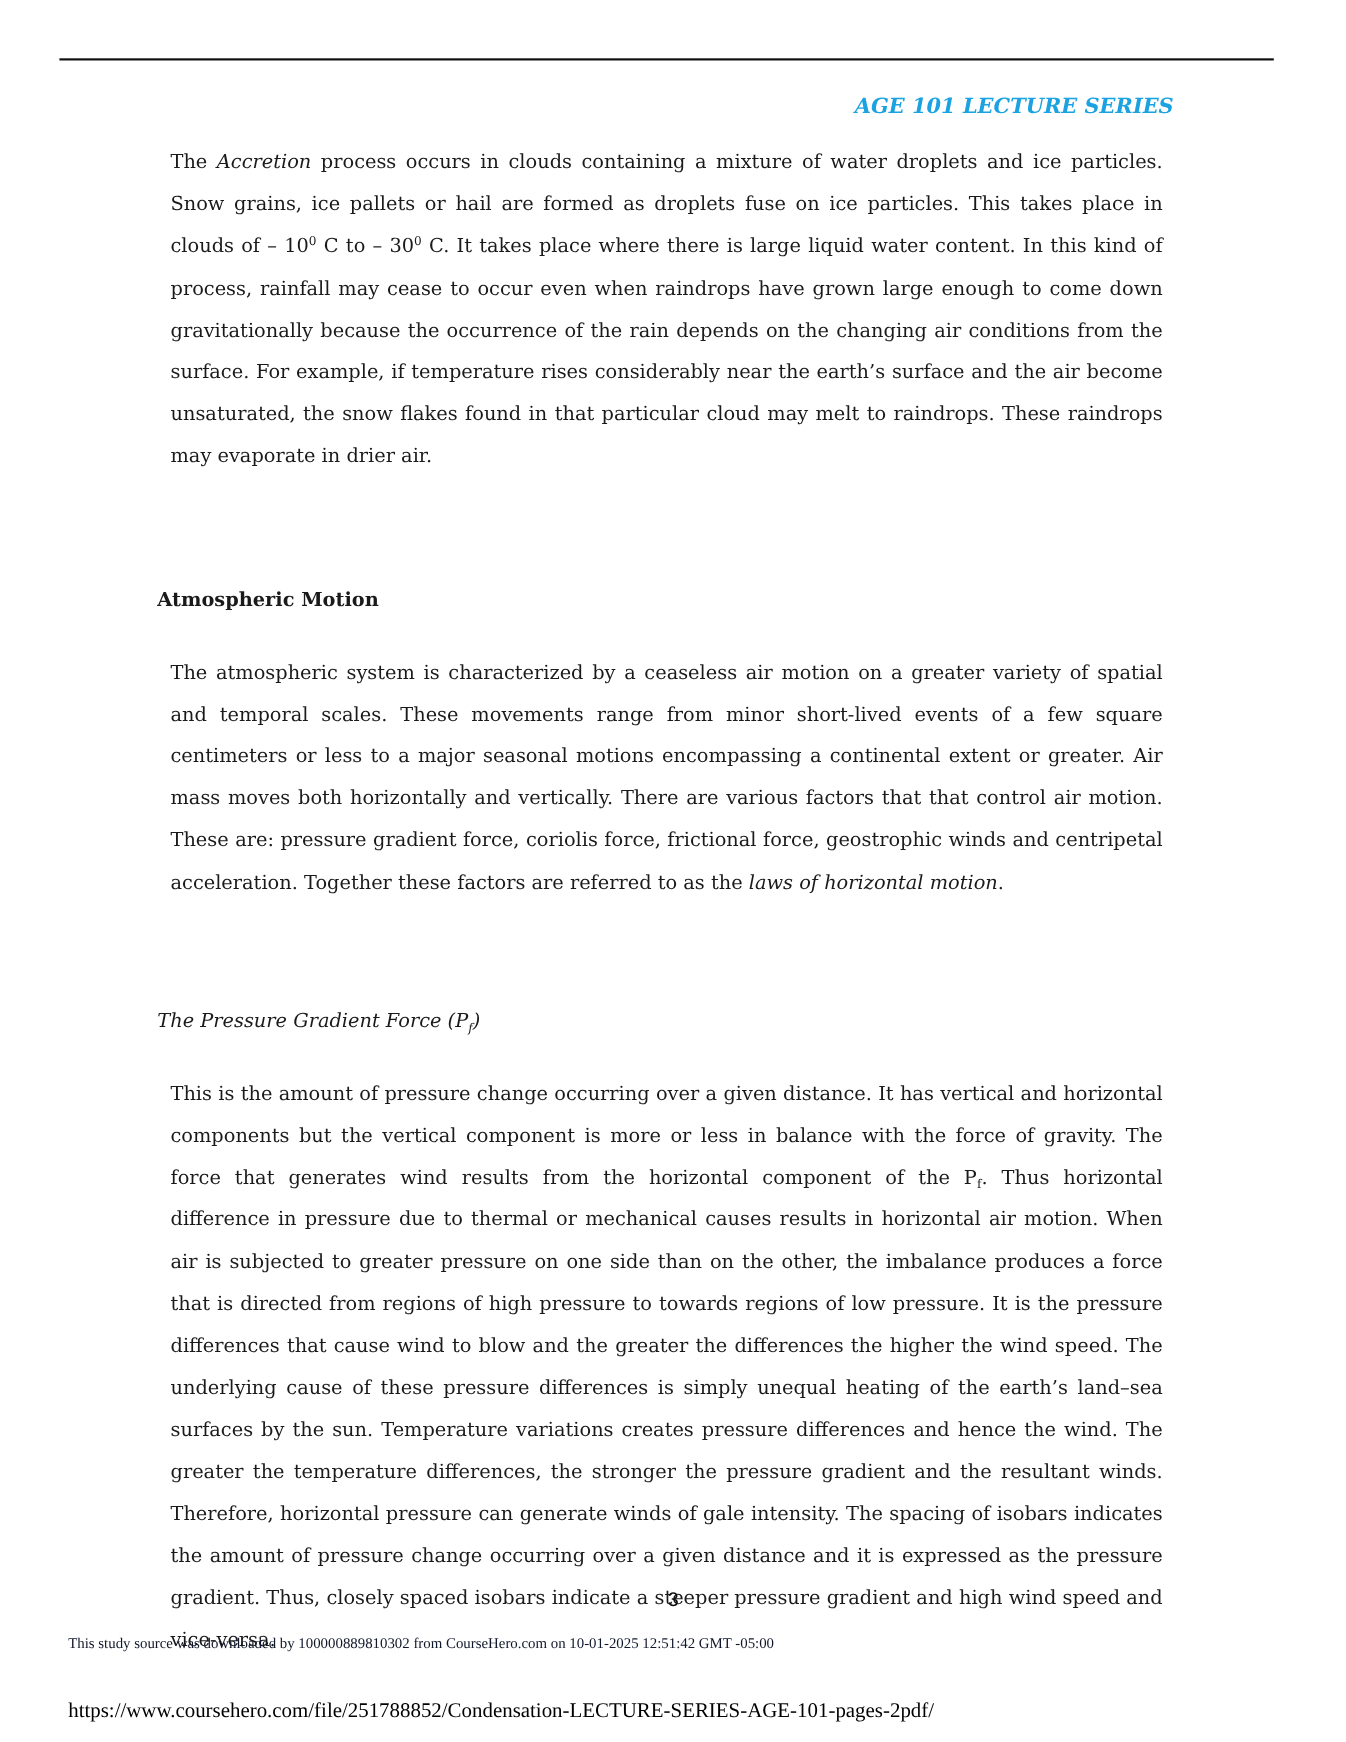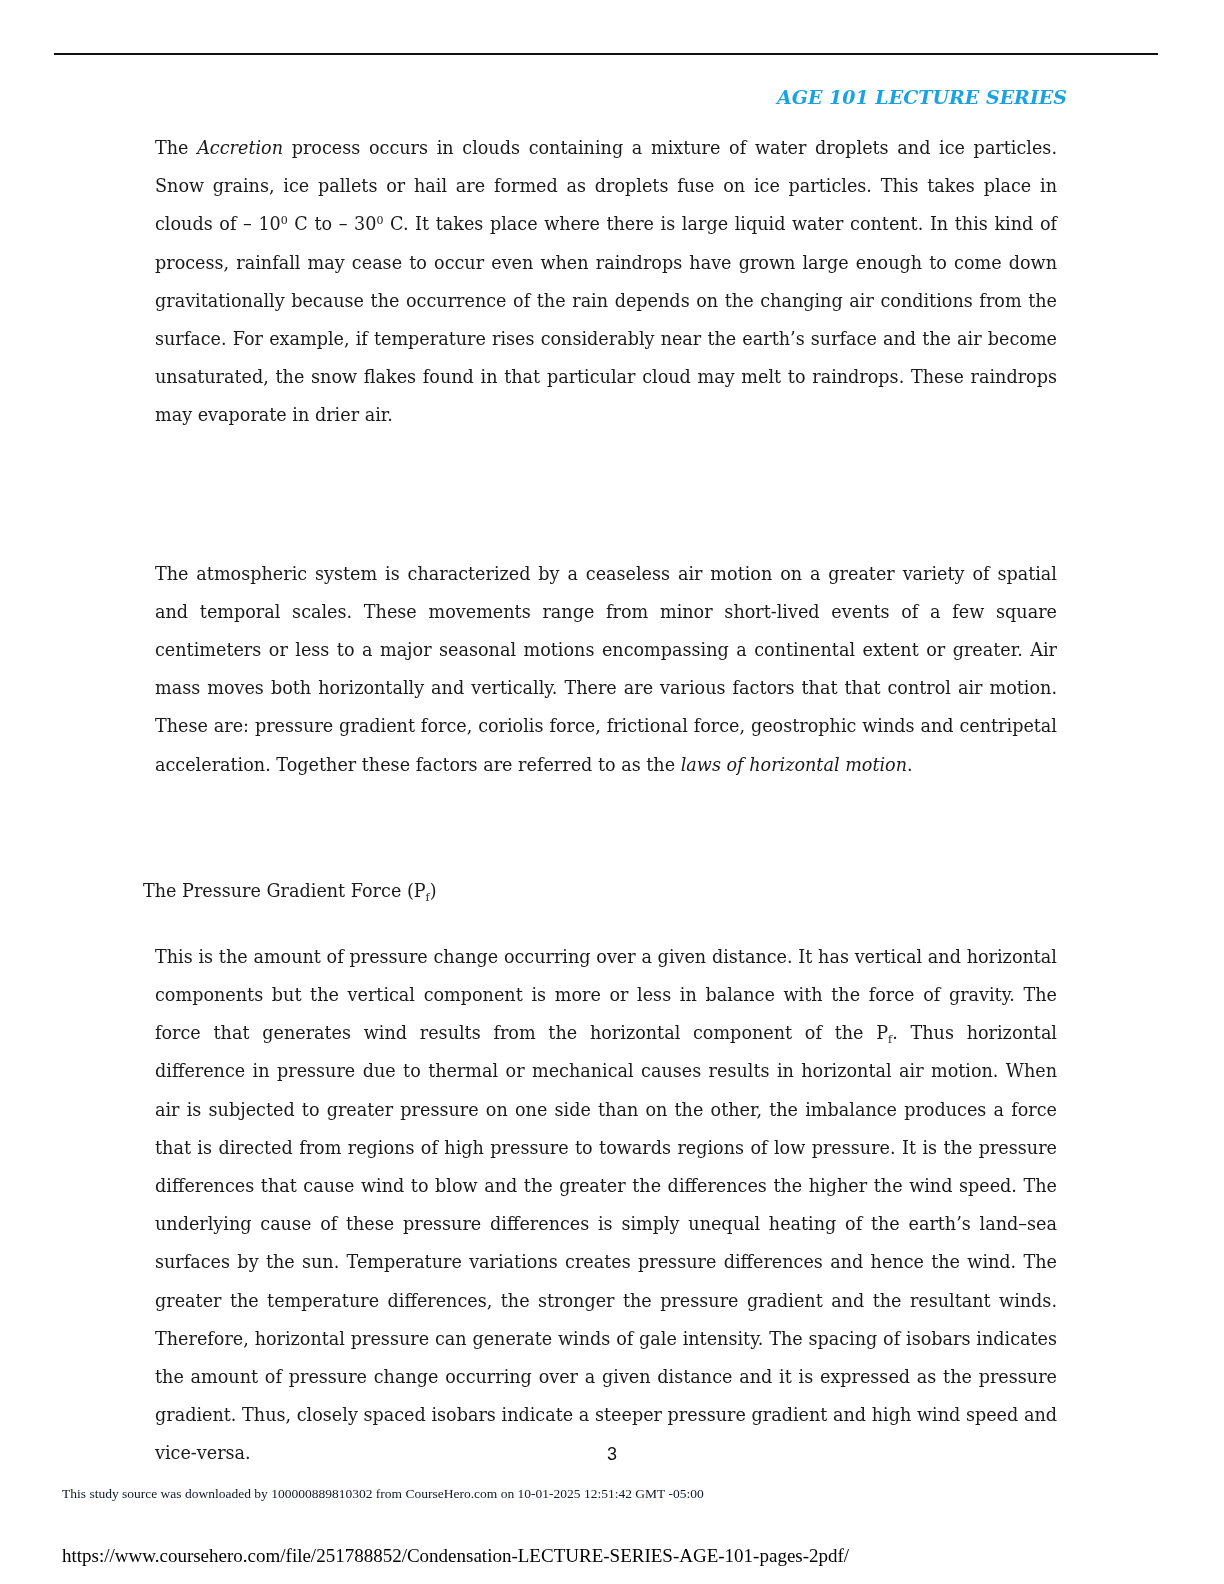--- a/index.html
+++ b/index.html
@@ -2,37 +2,38 @@
 <html><head>
 <meta charset="utf-8">
 <style>
   html, body { margin: 0; padding: 0; background: #ffffff; }
   body { width: 1224px; height: 1584px; position: relative; overflow: hidden; font-family: "DejaVu Serif", "Liberation Serif", serif; color: #1a1a1a; }
   .top-rule { position: absolute; left: 54px; top: 53px; width: 1104px; height: 2px; background: #111; }
   .header-title { position: absolute; right: 157px; top: 86px; font-family: "DejaVu Serif", serif; font-style: italic; font-weight: bold; font-size: 19px; color: #1aa3e0; letter-spacing: 0px; }
   .content { position: absolute; left: 143px; top: 117px; width: 926px; }
   p.body { margin: 12px; font-size: 17.6px; line-height: 38.2px; text-align: justify; }
   .h-bold { font-weight: bold; font-size: 17.6px; margin: 0; line-height: 38px; }
-  .h-italic { font-size: 17.6px; margin: 0; line-height: 38px; }
+  .h-italic { font-style: italic; font-size: 17.6px; margin: 0; line-height: 38px; }
   .page-number { position: absolute; left: 0; width: 1224px; top: 1444px; text-align: center; font-family: "Liberation Sans", sans-serif; font-size: 18px; color: #111; }
   .footer-1 { position: absolute; left: 62px; top: 1486px; font-family: "Liberation Serif", serif; font-size: 13.5px; color: #0f172a; }
   .footer-2 { position: absolute; left: 62px; top: 1545px; font-family: "Liberation Serif", serif; font-size: 19px; color: #000000; }
   sup { font-size: 11px; vertical-align: 6px; line-height: 0; }
   sub { font-size: 11px; vertical-align: -4px; line-height: 0; }
 </style>
 </head>
 <body>
 
 <div class="top-rule"></div>
 <div class="header-title">AGE 101 LECTURE SERIES</div>
 
 <div class="content">
   <p class="body"><span>The </span><i>Accretion</i><span> process occurs in clouds containing a mixture of water droplets and ice particles. Snow grains, ice pallets or hail are formed as droplets fuse on ice particles. This takes place in clouds of – 10</span><sup>0</sup><span> C to – 30</span><sup>0</sup><span> C. It takes place where there is large liquid water content. In this kind of process, rainfall may cease to occur even when raindrops have grown large enough to come down gravitationally because the occurrence of the rain depends on the changing air conditions from the surface. For example, if temperature rises considerably near the earth’s surface and the air become unsaturated, the snow flakes found in that particular cloud may melt to raindrops. These raindrops may evaporate in drier air.</span></p>
 
   <div style="height:80px"></div>
+  <p class="h-bold">Atmospheric Motion</p>
   <div style="height:16px"></div>
   <p class="body"><span>The atmospheric system is characterized by a ceaseless air motion on a greater variety of spatial and temporal scales. These movements range from minor short-lived events of a few square centimeters or less to a major seasonal motions encompassing a continental extent or greater. Air mass moves both horizontally and vertically. There are various factors that that control air motion. These are: pressure gradient force, coriolis force, frictional force, geostrophic winds and centripetal acceleration. Together these factors are referred to as the </span><i>laws of horizontal motion</i><span>.</span></p>
 
   <div style="height:76px"></div>
   <p class="h-italic"><span>The Pressure Gradient Force (P</span><sub>f</sub><span>)</span></p>
   <div style="height:16px"></div>
   <p class="body"><span>This is the amount of pressure change occurring over a given distance. It has vertical and horizontal components but the vertical component is more or less in balance with the force of gravity. The force that generates wind results from the horizontal component of the P</span><sub>f</sub><span>. Thus horizontal difference in pressure due to thermal or mechanical causes results in horizontal air motion. When air is subjected to greater pressure on one side than on the other, the imbalance produces a force that is directed from regions of high pressure to towards regions of low pressure. It is the pressure differences that cause wind to blow and the greater the differences the higher the wind speed. The underlying cause of these pressure differences is simply unequal heating of the earth’s land–sea surfaces by the sun. Temperature variations creates pressure differences and hence the wind. The greater the temperature differences, the stronger the pressure gradient and the resultant winds. Therefore, horizontal pressure can generate winds of gale intensity. The spacing of isobars indicates the amount of pressure change occurring over a given distance and it is expressed as the pressure gradient. Thus, closely spaced isobars indicate a steeper pressure gradient and high wind speed and vice-versa.</span></p>
 </div>
 
 <div class="page-number">3</div>

